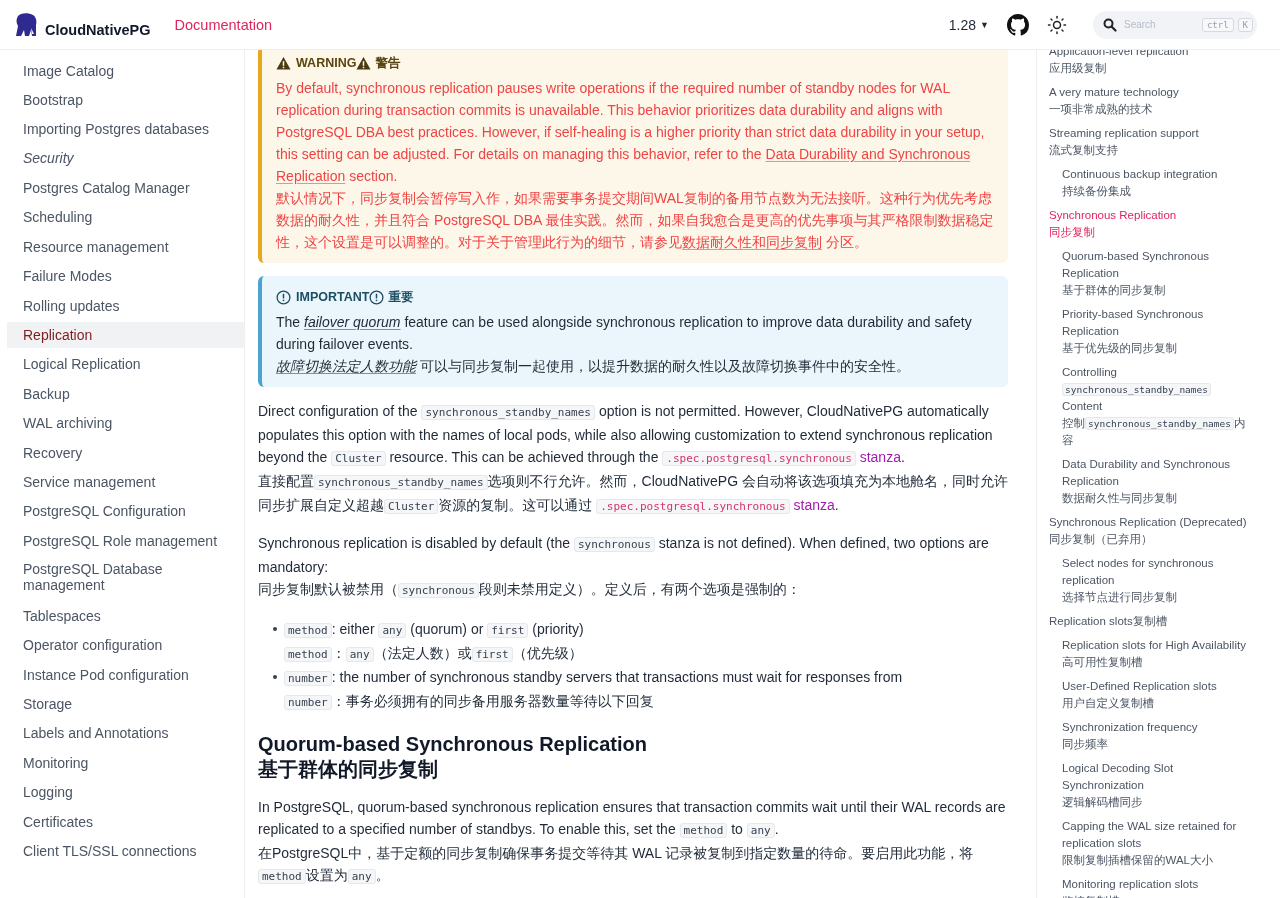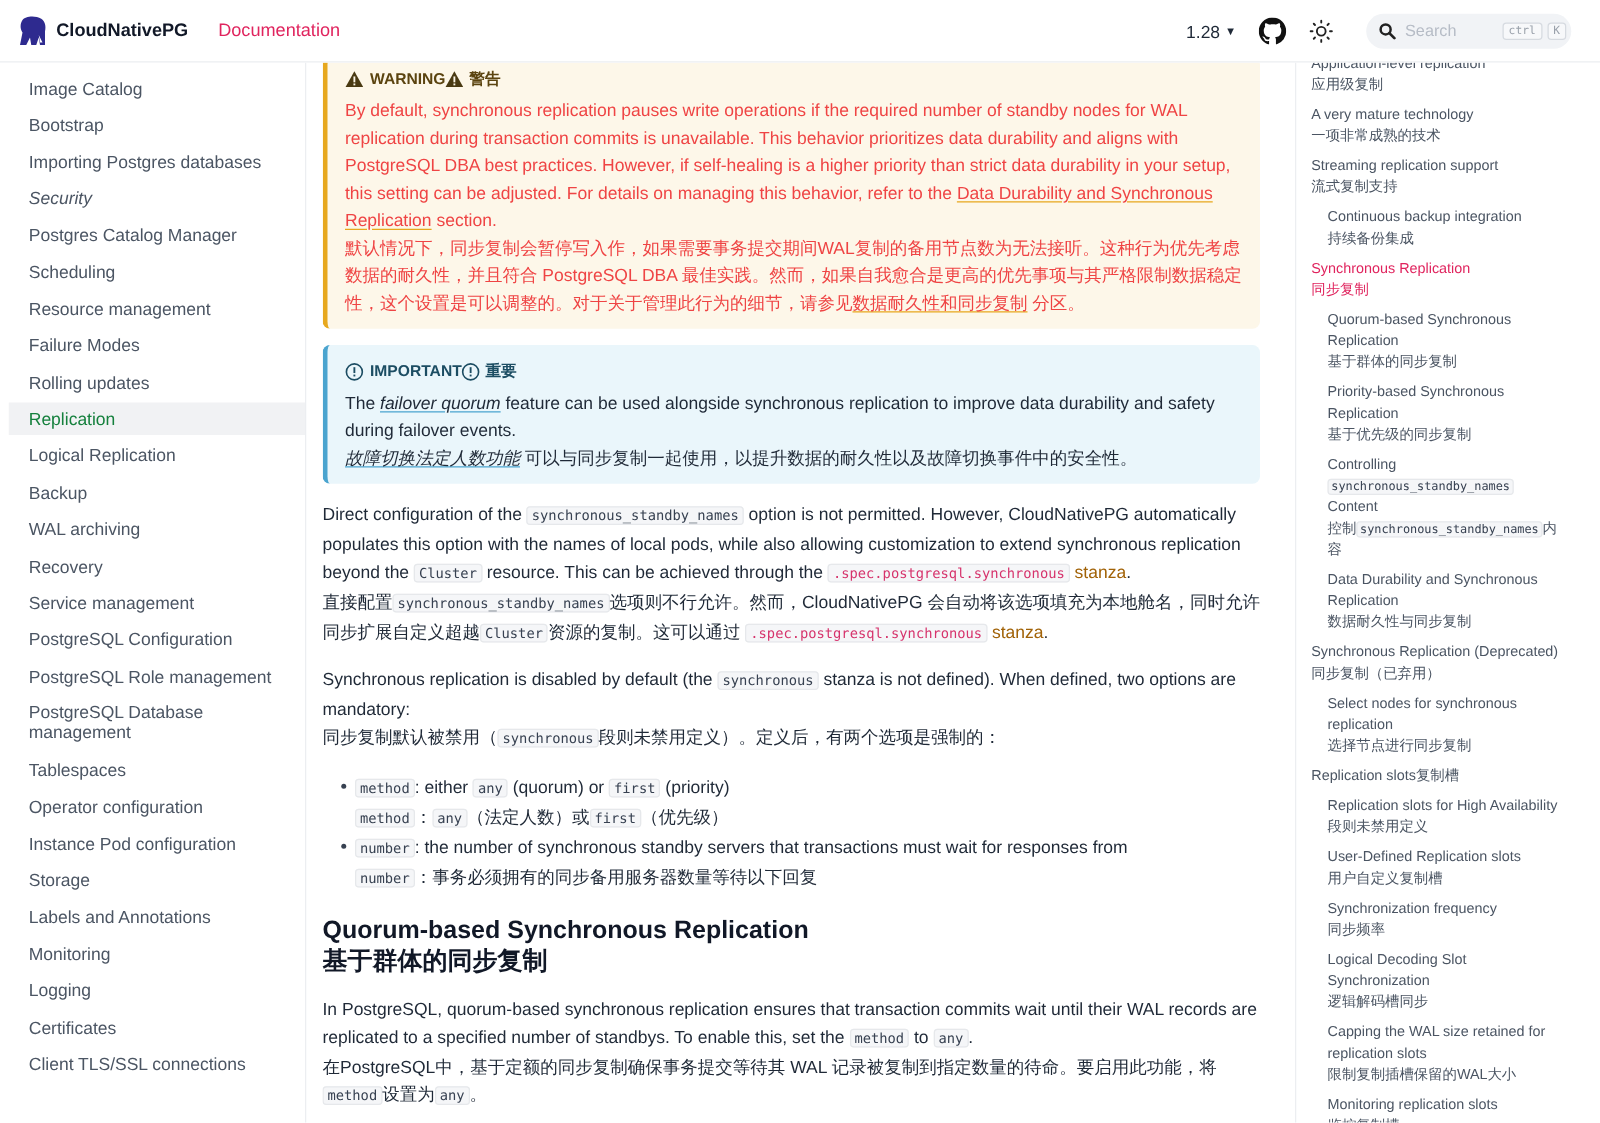--- a/index.html
+++ b/index.html
@@ -1,48 +1,48 @@
 <!DOCTYPE html>
 <html><head>
 <meta charset="utf-8">
 <style>
 *{box-sizing:border-box;margin:0;padding:0}
 html,body{width:1280px;height:898px;overflow:hidden;background:#fff;font-family:"Liberation Sans","DejaVu Sans",sans-serif;color:#1f2937}
 a{color:inherit;text-decoration:none}
 .topbar{position:absolute;left:0;top:0;width:1280px;height:50px;background:#fff;border-bottom:1px solid #eceef1;display:flex;align-items:center;z-index:5}
-.logo{display:flex;align-items:center;margin-left:14px}
+.logo{display:flex;align-items:flex-end;margin-left:14px}
 .logo svg{width:24px;height:26px}
 .logo-text{margin-left:7px;font-weight:bold;font-size:14.5px;color:#111827}
 .doc-link{margin-left:24px;font-size:14.5px;color:#e0245e}
 .spacer{flex:1}
 .version{font-size:14px;color:#1f2937;display:flex;align-items:center;margin-right:18px}
 .version .caret{font-size:9px;margin-left:4px}
 .gh{width:22px;height:22px;margin-right:18px}
 .sun{width:20px;height:20px;margin-right:26px}
 .search{width:164px;height:28px;border-radius:14px;background:#f1f3f6;display:flex;align-items:center;padding-left:10px;margin-right:23px}
-.search .txt{color:#b6bcc6;font-size:13px;margin-left:7px;flex:1}
+.search .txt{color:#b6bcc6;font-size:10px;margin-left:7px;flex:1}
 .kbd{font-family:"DejaVu Sans Mono",monospace;font-size:9px;color:#9aa1ab;border:1px solid #d6dae0;border-radius:3px;padding:1px 4px;margin-right:4px;background:#f7f8fa}
 .sidebar{position:absolute;left:0;top:50px;width:245px;height:848px;border-right:1px solid #eceef1;overflow:hidden}
 .sb-item{display:block;padding:0 16px;font-size:14px;color:#4b5563;line-height:18px;margin:0 0 0 7px}
-.sb-item.active{background:#f1f2f4;color:#15803d;margin-left:7px}
+.sb-item.active{background:#f1f2f4;color:#7f1d1d;margin-left:7px}
 .main{position:absolute;left:258px;top:50px;width:750px;height:848px;overflow:hidden;font-size:14px;line-height:22px;color:#1f2937}
 .admon{border-left:4px solid;border-radius:6px;padding:4px 14px 10px 14px;margin-bottom:13px}
 .admon.warn{background:#fdf7e9;border-color:#e7a81e;margin-top:-4px;padding-top:6px}
 .admon.imp{background:#eaf6fb;border-color:#4aa4cf;padding-top:10px}
 .admon-title{font-weight:bold;font-size:12.5px;display:flex;align-items:center;margin-bottom:3px}
 .warn .admon-title{color:#5b4410}
 .imp .admon-title{color:#1c4d63}
 .admon-title svg{width:15px;height:15px}
 .admon p{color:#ef4444}
 .imp p{color:#1f2937}
 .link-u{text-decoration:underline;text-decoration-color:#e7a81e;text-underline-offset:2px}
 .link-u-b{text-decoration:underline;text-decoration-color:#4aa4cf;text-underline-offset:2px}
 code{font-family:"DejaVu Sans Mono",monospace;font-size:11px;background:#f5f6f8;border:1px solid #e6e8eb;border-radius:3px;padding:0 3px;color:#374151}
 code.pink{color:#d6336c}
-.pink-t{color:#a16207}
+.pink-t{color:#a21caf}
 .para{margin-bottom:14px}
 ul.opts{margin-left:16px;margin-bottom:18px;margin-top:6px}
 ul.opts li{list-style:none;position:relative;padding-left:10px;line-height:23px}
 ul.opts li::before{content:"";position:absolute;left:-1px;top:9px;width:4px;height:4px;background:#374151;border-radius:50%}
 h2{font-size:20px;line-height:25px;font-weight:bold;color:#111827;margin:14px 0 14px}
 .toc{position:absolute;left:1036px;top:50px;width:244px;height:848px;border-left:1px solid #eceef1;overflow:hidden;padding-left:12px}
 .toc-item{font-size:11.5px;line-height:17px;color:#4b5563;margin-bottom:7px}
 .toc-item.sub{padding-left:13px}
 .toc-item.active{color:#e0245e}
 .toc-item code{font-size:9.5px;padding:0 2px}
@@ -197,19 +197,19 @@
     <div class="toc-item"><span>Streaming replication support</span><br><span>流式复制支持</span></div>
     <div class="toc-item sub" style="width: 200px;"><span>Continuous backup integration</span><br><span>持续备份集成</span></div>
     <div class="toc-item active"><span>Synchronous Replication</span><br><span>同步复制</span></div>
     <div class="toc-item sub" style="width: 200px;"><span>Quorum-based Synchronous Replication</span><br><span>基于群体的同步复制</span></div>
     <div class="toc-item sub" style="width: 200px;"><span>Priority-based Synchronous Replication</span><br><span>基于优先级的同步复制</span></div>
     <div class="toc-item sub" style="width: 200px;"><span>Controlling</span><br><code>synchronous_standby_names</code><span> Content</span><br><span>控制</span><code>synchronous_standby_names</code><span>内容</span></div>
     <div class="toc-item sub" style="width: 200px;"><span>Data Durability and Synchronous Replication</span><br><span>数据耐久性与同步复制</span></div>
     <div class="toc-item"><span>Synchronous Replication (Deprecated)</span><br><span>同步复制（已弃用）</span></div>
     <div class="toc-item sub" style="width: 200px;"><span>Select nodes for synchronous replication</span><br><span>选择节点进行同步复制</span></div>
     <div class="toc-item"><span>Replication slots复制槽</span></div>
-    <div class="toc-item sub" style="width: 200px;"><span>Replication slots for High Availability</span><br><span>段则未禁用定义</span></div>
+    <div class="toc-item sub" style="width: 200px;"><span>Replication slots for High Availability</span><br><span>高可用性复制槽</span></div>
     <div class="toc-item sub" style="width: 200px;"><span>User-Defined Replication slots</span><br><span>用户自定义复制槽</span></div>
     <div class="toc-item sub" style="width: 200px;"><span>Synchronization frequency</span><br><span>同步频率</span></div>
     <div class="toc-item sub" style="width: 200px;"><span>Logical Decoding Slot Synchronization</span><br><span>逻辑解码槽同步</span></div>
     <div class="toc-item sub" style="width: 200px;"><span>Capping the WAL size retained for replication slots</span><br><span>限制复制插槽保留的WAL大小</span></div>
     <div class="toc-item sub" style="width: 200px;"><span>Monitoring replication slots</span><br><span>监控复制槽</span></div>
   </aside>
 
 </body></html>

